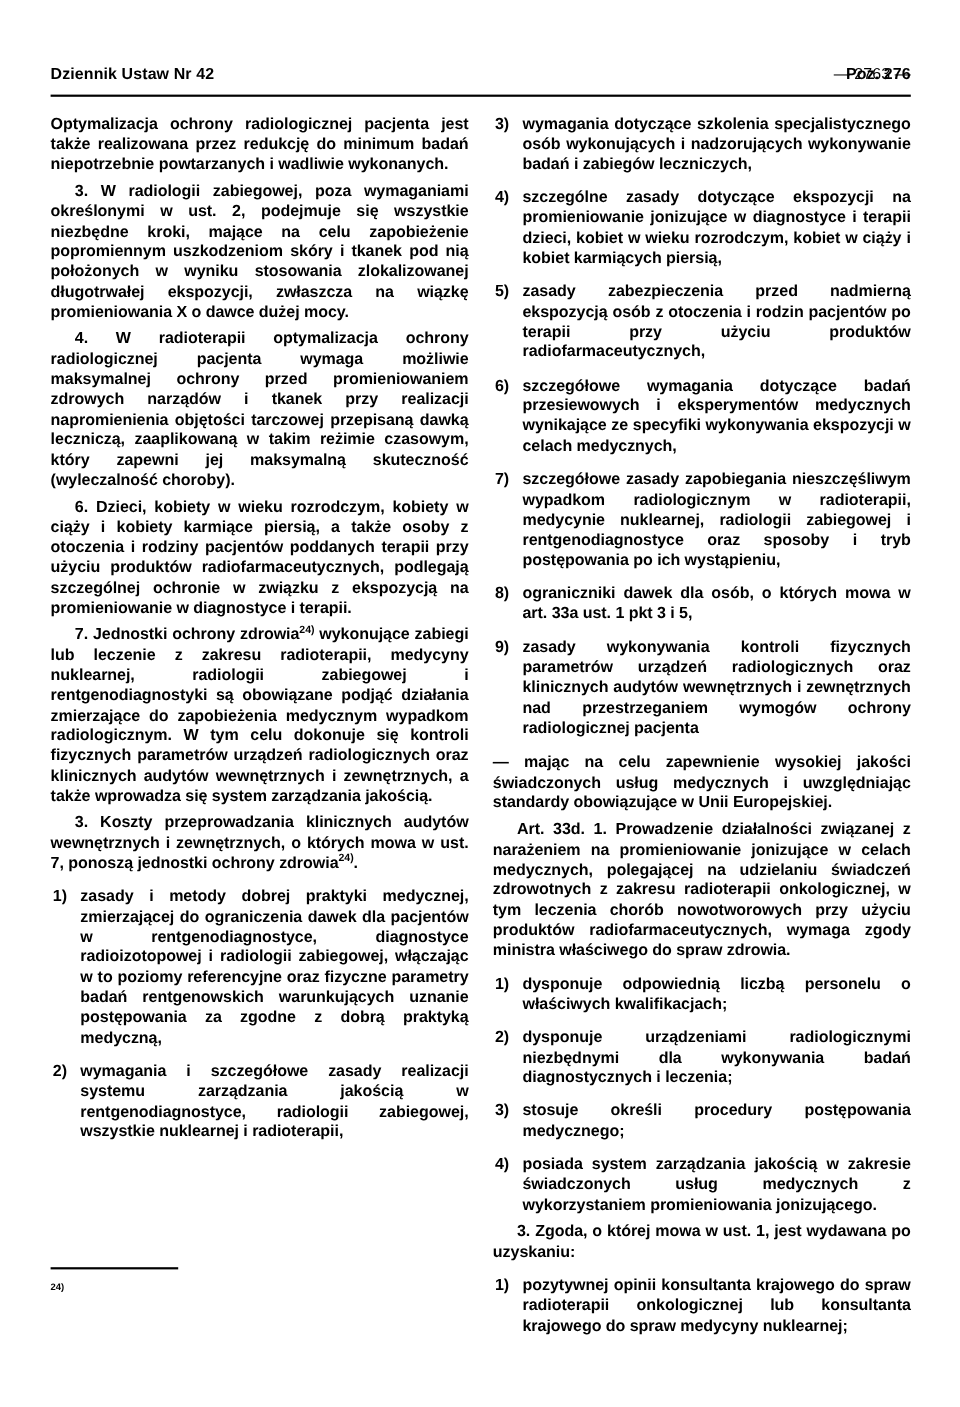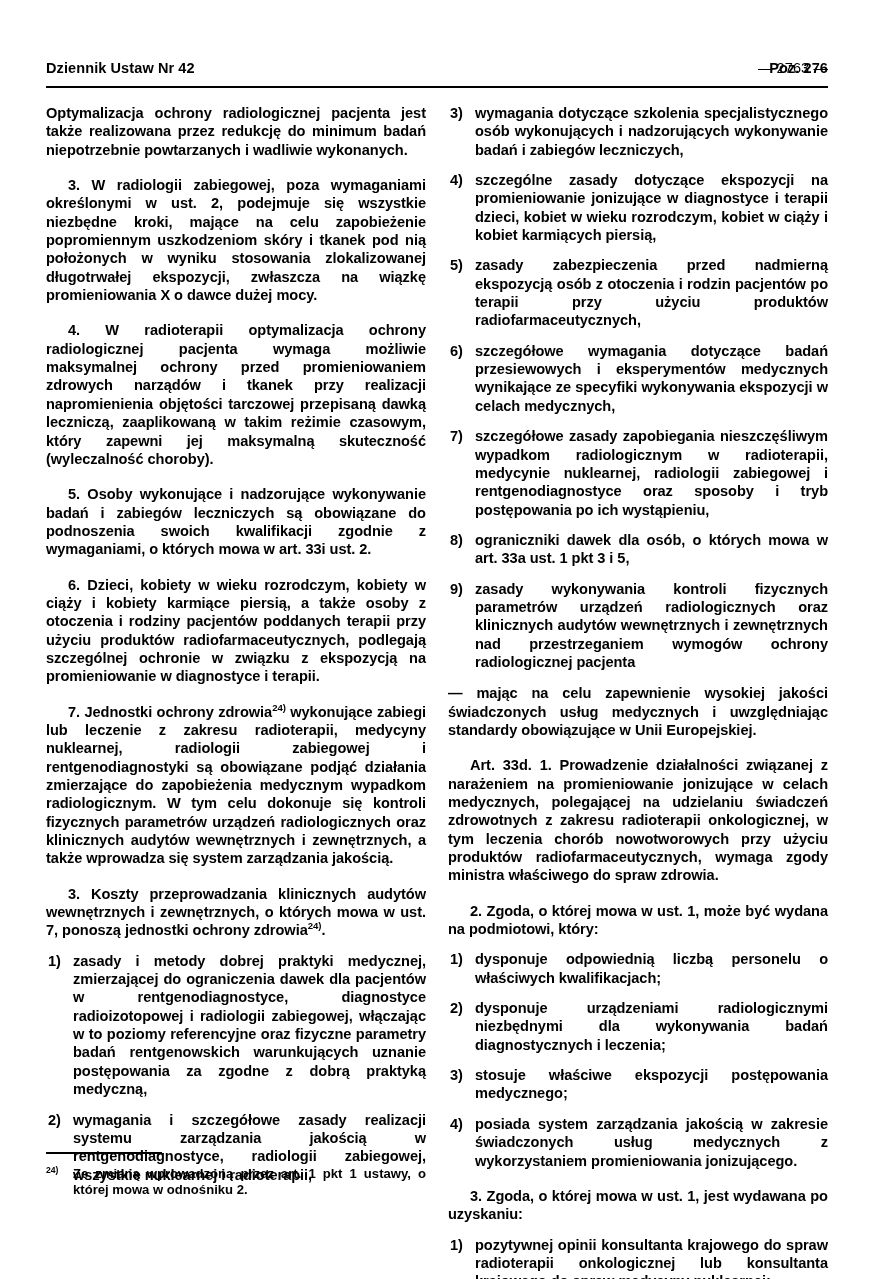--- a/index.html
+++ b/index.html
@@ -79,21 +79,21 @@
     -webkit-hyphens: none;
     hyphens: none;
     font-weight: 700;
     letter-spacing: -0.05px;
     word-spacing: 0px;
   }
 
   
   .para {
     text-indent: 22px;
-    margin-top: 17px;
+    margin-top: 6px;
   }
   .para.first { text-indent: 0; margin-top: 0; }
 
   
   .list { margin-top: 12px; }
   .li {
     position: relative;
     padding-left: 27px;
     margin-top: 12px;
   }
@@ -170,21 +170,20 @@
   <div class="columns">
 
     <div class="col col-left">
 
       <p class="para first">Optymalizacja ochrony radiologicznej pacjenta jest także realizowana przez redukcję do minimum badań niepotrzebnie powtarzanych i wadliwie wykonanych.</p>
 
       <p class="para">3. W radiologii zabiegowej, poza wymaganiami określonymi w ust. 2, podejmuje się wszystkie niezbędne kroki, mające na celu zapobieżenie popromiennym uszkodzeniom skóry i tkanek pod nią położonych w wyniku stosowania zlokalizowanej długotrwałej ekspozycji, zwłaszcza na wiązkę promieniowania X o dawce dużej mocy.</p>
 
       <p class="para">4. W radioterapii optymalizacja ochrony radiologicznej pacjenta wymaga możliwie maksymalnej ochrony przed promieniowaniem zdrowych narządów i tkanek przy realizacji napromienienia objętości tarczowej przepisaną dawką leczniczą, zaaplikowaną w takim reżimie czasowym, który zapewni jej maksymalną skuteczność (wyleczalność choroby).</p>
 
-      <p class="para">5. Osoby wykonujące i nadzorujące wykonywanie badań i zabiegów leczniczych są obowiązane do podnoszenia swoich kwalifikacji zgodnie z wymaganiami, o których mowa w art. 33i ust. 2.</p>
 
       <p class="para">6. Dzieci, kobiety w wieku rozrodczym, kobiety w ciąży i kobiety karmiące piersią, a także osoby z otoczenia i rodziny pacjentów poddanych terapii przy użyciu produktów radiofarmaceutycznych, podlegają szczególnej ochronie w związku z ekspozycją na promieniowanie w diagnostyce i terapii.</p>
 
       <p class="para"><span>7. Jednostki ochrony zdrowia</span><sup>24)</sup><span> wykonujące zabiegi lub leczenie z zakresu radioterapii, medycyny nuklearnej, radiologii zabiegowej i rentgenodiagnostyki są obowiązane podjąć działania zmierzające do zapobieżenia medycznym wypadkom radiologicznym. W tym celu dokonuje się kontroli fizycznych parametrów urządzeń radiologicznych oraz klinicznych audytów wewnętrznych i zewnętrznych, a także wprowadza się system zarządzania jakością.</span></p>
 
       <p class="para"><span>3. Koszty przeprowadzania klinicznych audytów wewnętrznych i zewnętrznych, o których mowa w ust. 7, ponoszą jednostki ochrony zdrowia</span><sup>24)</sup><span>.</span></p>
 
 
       <div class="list">
         <div class="li">
@@ -229,34 +228,33 @@
         <div class="li">
           <span class="marker">9)</span>
           <span class="txt">zasady wykonywania kontroli fizycznych parametrów urządzeń radiologicznych oraz klinicznych audytów wewnętrznych i zewnętrznych nad przestrzeganiem wymogów ochrony radiologicznej pacjenta</span>
         </div>
       </div>
 
       <p class="dashpara">— mając na celu zapewnienie wysokiej jakości świadczonych usług medycznych i uwzględniając standardy obowiązujące w Unii Europejskiej.</p>
 
       <p class="para"><span class="artnum">Art. 33d.</span><span> 1. Prowadzenie działalności związanej z narażeniem na promieniowanie jonizujące w celach medycznych, polegającej na udzielaniu świadczeń zdrowotnych z zakresu radioterapii onkologicznej, w tym leczenia chorób nowotworowych przy użyciu produktów radiofarmaceutycznych, wymaga zgody ministra właściwego do spraw zdrowia.</span></p>
 
-      <p class="para">2. Zgoda, o której mowa w ust. 1, może być wydana na podmiotowi, który:</p>
 
       <div class="list">
         <div class="li">
           <span class="marker">1)</span>
           <span class="txt">dysponuje odpowiednią liczbą personelu o właściwych kwalifikacjach;</span>
         </div>
         <div class="li">
           <span class="marker">2)</span>
           <span class="txt">dysponuje urządzeniami radiologicznymi niezbędnymi dla wykonywania badań diagnostycznych i leczenia;</span>
         </div>
         <div class="li">
           <span class="marker">3)</span>
-          <span class="txt">stosuje właściwe ekspozycji postępowania medycznego;</span>
+          <span class="txt">stosuje określi procedury postępowania medycznego;</span>
         </div>
         <div class="li">
           <span class="marker">4)</span>
           <span class="txt">posiada system zarządzania jakością w zakresie świadczonych usług medycznych z wykorzystaniem promieniowania jonizującego.</span>
         </div>
       </div>
 
       <p class="para">3. Zgoda, o której mowa w ust. 1, jest wydawana po uzyskaniu:</p>
 
       <div class="list">
@@ -267,17 +265,16 @@
 
       </div>
 
     </div>
   </div>
 
   <div class="footnote-wrap">
     <div class="footnote-rule"></div>
     <div class="footnote">
       <span class="marker"><sup>24)</sup></span>
-      <span>Ze zmianą wprowadzoną przez art. 1 pkt 1 ustawy, o której mowa w odnośniku 2.</span>
     </div>
   </div>
 
 </div>
 
 </body></html>

